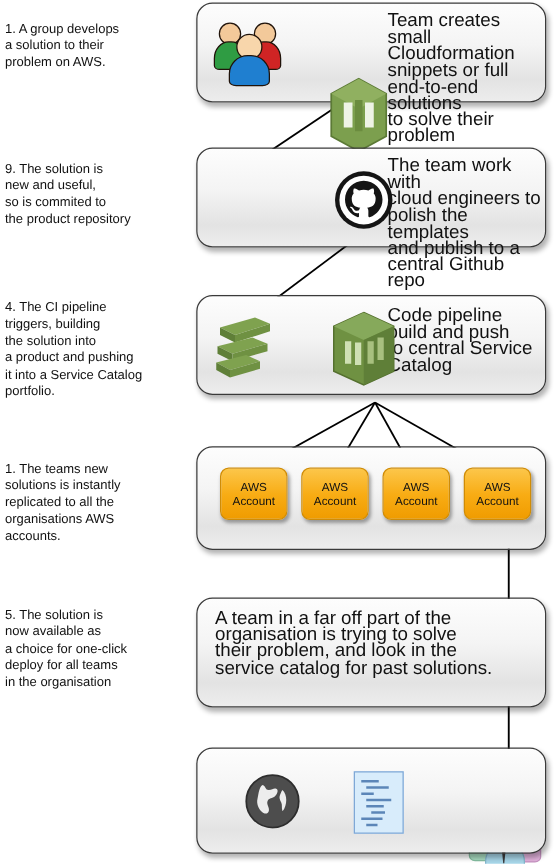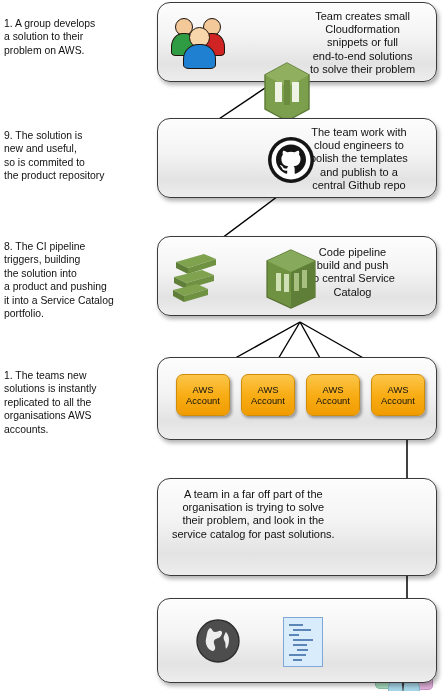--- a/index.html
+++ b/index.html
@@ -13,22 +13,22 @@
   .caption{position:absolute;left:4px;width:150px;
            font-size:10.4px;line-height:13.4px;color:#111;white-space:pre-line;}
 
   
   .panel{position:absolute;left:157px;width:280px;
          border:1.2px solid #3a3a3a;border-radius:13px;
          background:linear-gradient(180deg,#fdfdfd 0%,#f4f4f4 42%,#e3e3e3 78%,#ededed 100%);
          box-shadow:2px 3px 4px rgba(0,0,0,.30);
          box-sizing:border-box;}
 
-  .panel-text{position:absolute;font-size:11px;line-height:13.2px;color:#111;
-              white-space:pre-line;text-align:center;}
+  .panel-text{position:absolute;font-size:15px;line-height:13.2px;color:#111;
+              white-space:pre-line;}
 
   
   #wires{position:absolute;left:0;top:0;width:443px;height:691px;
          pointer-events:none;}
 
   
   .icon{position:absolute;}
 
   
   .people{position:relative;}
@@ -86,31 +86,36 @@
     <line x1="283" y1="643" x2="233" y2="643" stroke="#000" stroke-width="1.7" marker-end="url(#ah)"></line>
   </svg>
 
   <div class="caption" style="top:17px">1. A group develops
 a solution to their
 problem on AWS.</div>
   <div class="caption" style="top:129px">9. The solution is
 new and useful,
 so is commited to
 the product repository</div>
-  <div class="caption" style="top:240px">8. The CI pipeline
+  <div class="caption" style="top:240px">4. The CI pipeline
 triggers, building
 the solution into
 a product and pushing
 it into a Service Catalog
 portfolio.</div>
   <div class="caption" style="top:369px">1. The teams new
 solutions is instantly
 replicated to all the
 organisations AWS
 accounts.</div>
+  <div class="caption" style="top:486px">5. The solution is
+now available as
+a choice for one-click
+deploy for all teams
+in the organisation</div>
 
   <div class="panel" style="top:2px;height:80px">
     <div class="panel-text" style="left:152px;top:7px">Team creates small
 Cloudformation
 snippets or full
 end-to-end solutions
 to solve their problem</div>
   </div>
 
   <div class="icon people" style="left:173px;top:14px;width:56px;height:52px">
@@ -213,21 +218,21 @@
   </div>
   <div class="acct" style="left:306px;top:374px">
     <span>AWS</span>
     <span>Account</span>
   </div>
   <div class="acct" style="left:371px;top:374px">
     <span>AWS</span>
     <span>Account</span>
   </div>
 
-  <div class="panel" style="top:478px;height:98px">
+  <div class="panel" style="top:478px;height:88px">
     <div class="panel-text" style="left:14px;top:9px">A team in a far off part of the
 organisation is trying to solve
 their problem, and look in the
 service catalog for past solutions.</div>
   </div>
   <div class="icon people" style="left:378px;top:489px;width:52px;height:58px">
     <div class="p-head" style="left:0px;top:4px;width:18px;height:18px;background:#f2dfd0;border:1.2px solid #b99f8d;"></div>
     <div style="position:absolute;left:-1px;top:1px;width:20px;height:11px;border-radius:10px 10px 0 0;background:#b2705a;"></div>
     <div class="p-body" style="left:-3px;top:21px;width:26px;height:27px;background:#a8dcc0;border:1px solid #86bfa2;"></div>
     <div class="p-head" style="left:30px;top:6px;width:18px;height:18px;background:#f2e7cf;border:1.2px solid #c6b89a;"></div>

